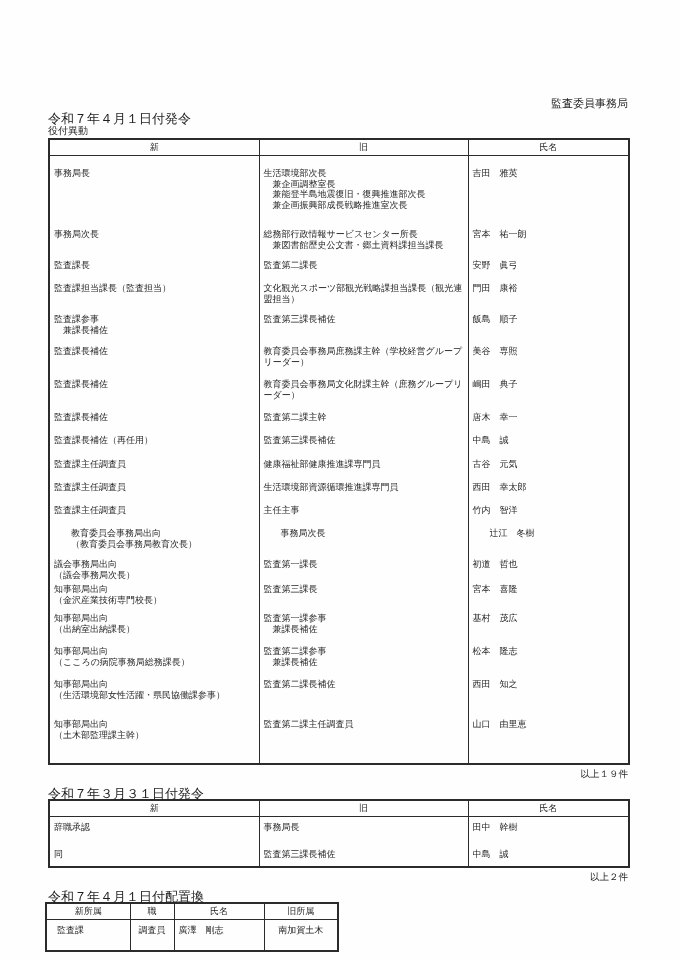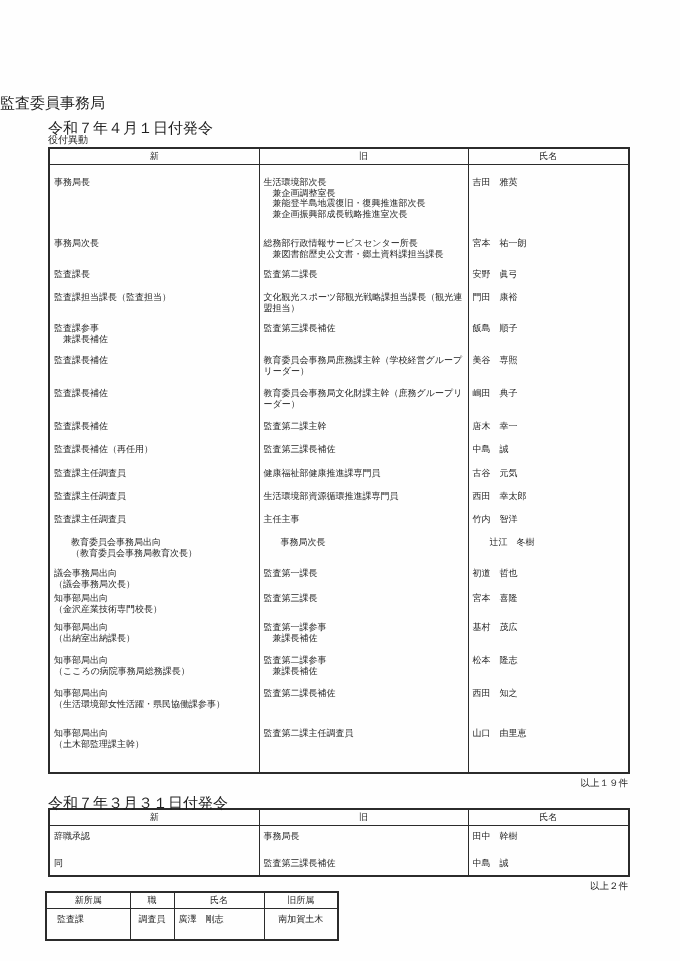--- a/index.html
+++ b/index.html
@@ -9,24 +9,25 @@
     margin:0 auto;
     background:#fefefe;
     font-family:"Liberation Sans","DejaVu Sans",sans-serif;
     color:#1f1f1f;
     overflow:hidden;
     box-sizing:border-box;
   }
   .office{
     padding-top:97px;
     margin-right:52px;
-    font-size:15px;
+    text-align:right;
+    font-size:11px;
     line-height:12px;
   }
-  .date-label{margin:13px 0 0 48px;font-size:15px;line-height:11px;}
+  .date-label{margin:4px 0 0 48px;font-size:13px;line-height:11px;}
   .section-title{margin:1px 0 2px 48px;font-size:10px;line-height:11px;}
   table.tbl{
     margin-left:48px;
     border-collapse:collapse;
     table-layout:fixed;
     width:580px;
     border:2px solid #2b2b2b;
     font-size:9px;
   }
   table.tbl th{
@@ -337,20 +338,21 @@
               <div>監査第三課長補佐</div>
             </td>
             <td>中島　誠</td>
           </tr>
         </tbody>
     </table>
     <div class="count">以上２件</div>
   </div>
 
   <div>
+    <div class="date-label gap">令和７年４月１日付配置換</div>
     <table class="tbl3" id="t3">
       <colgroup>
           <col class="c3-shin">
           <col class="c3-shoku">
           <col class="c3-name">
           <col class="c3-kyu">
         </colgroup>
       <thead>
         <tr>
           <th>新所属</th>

